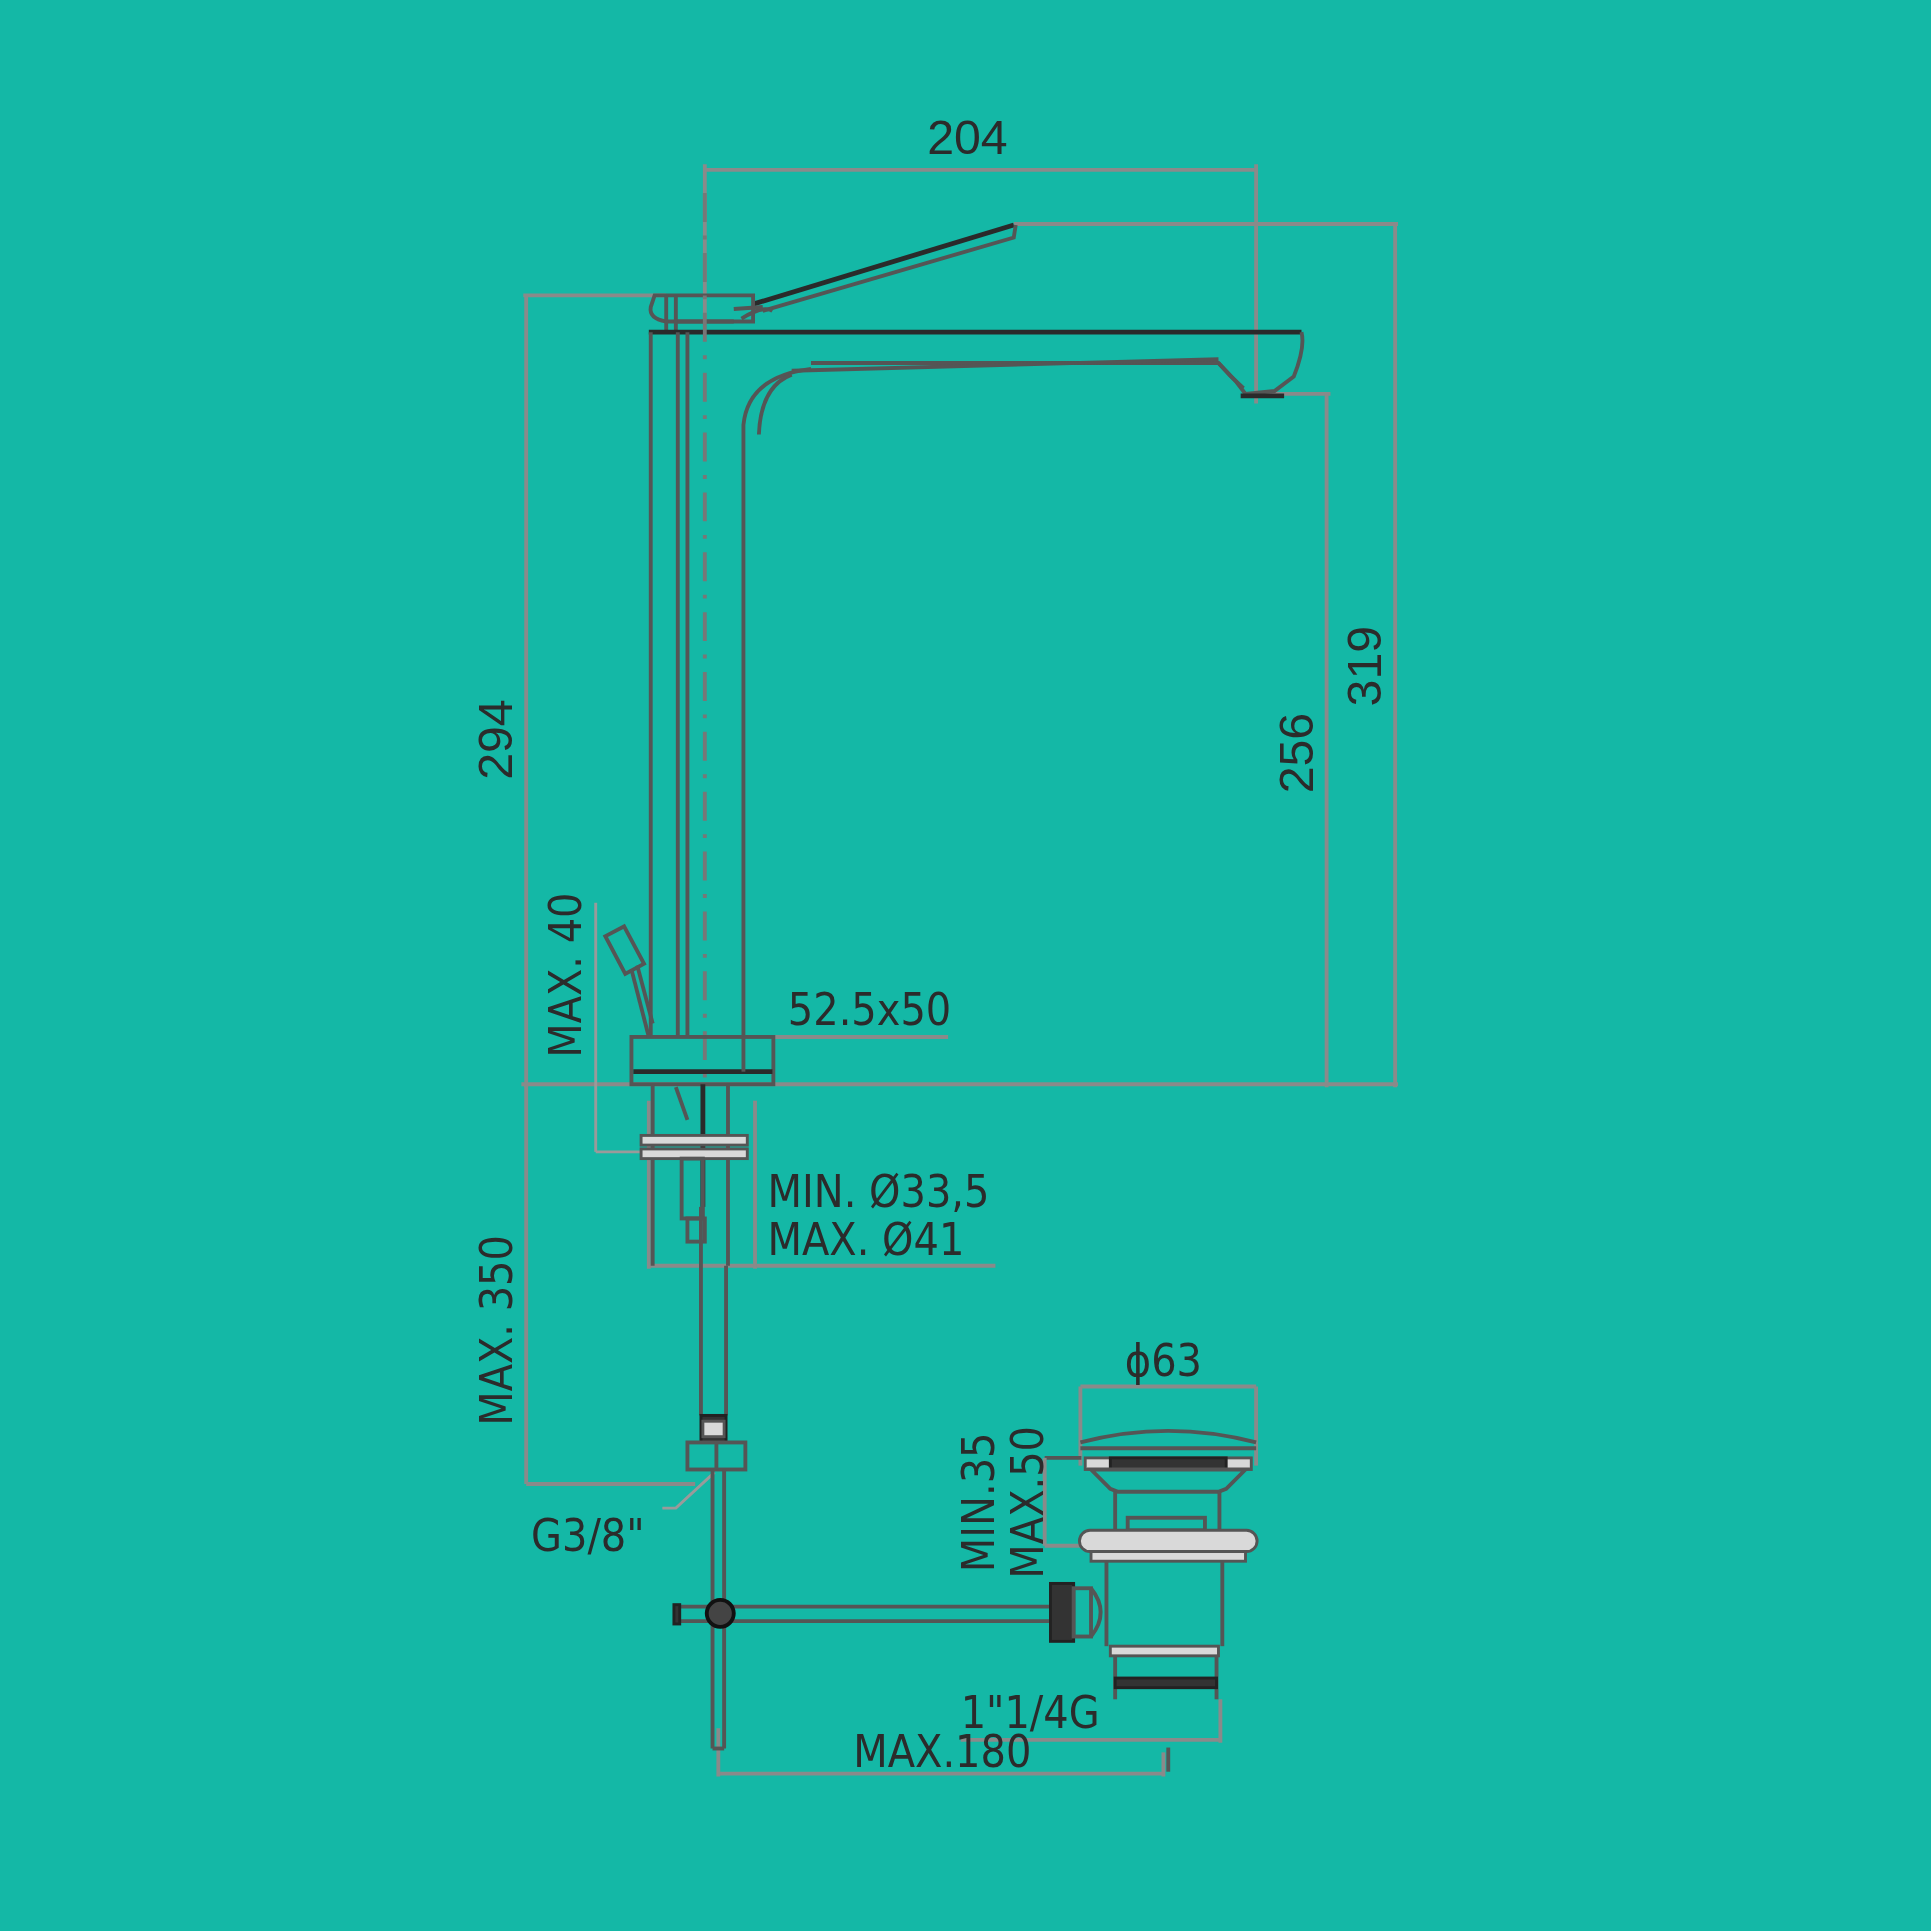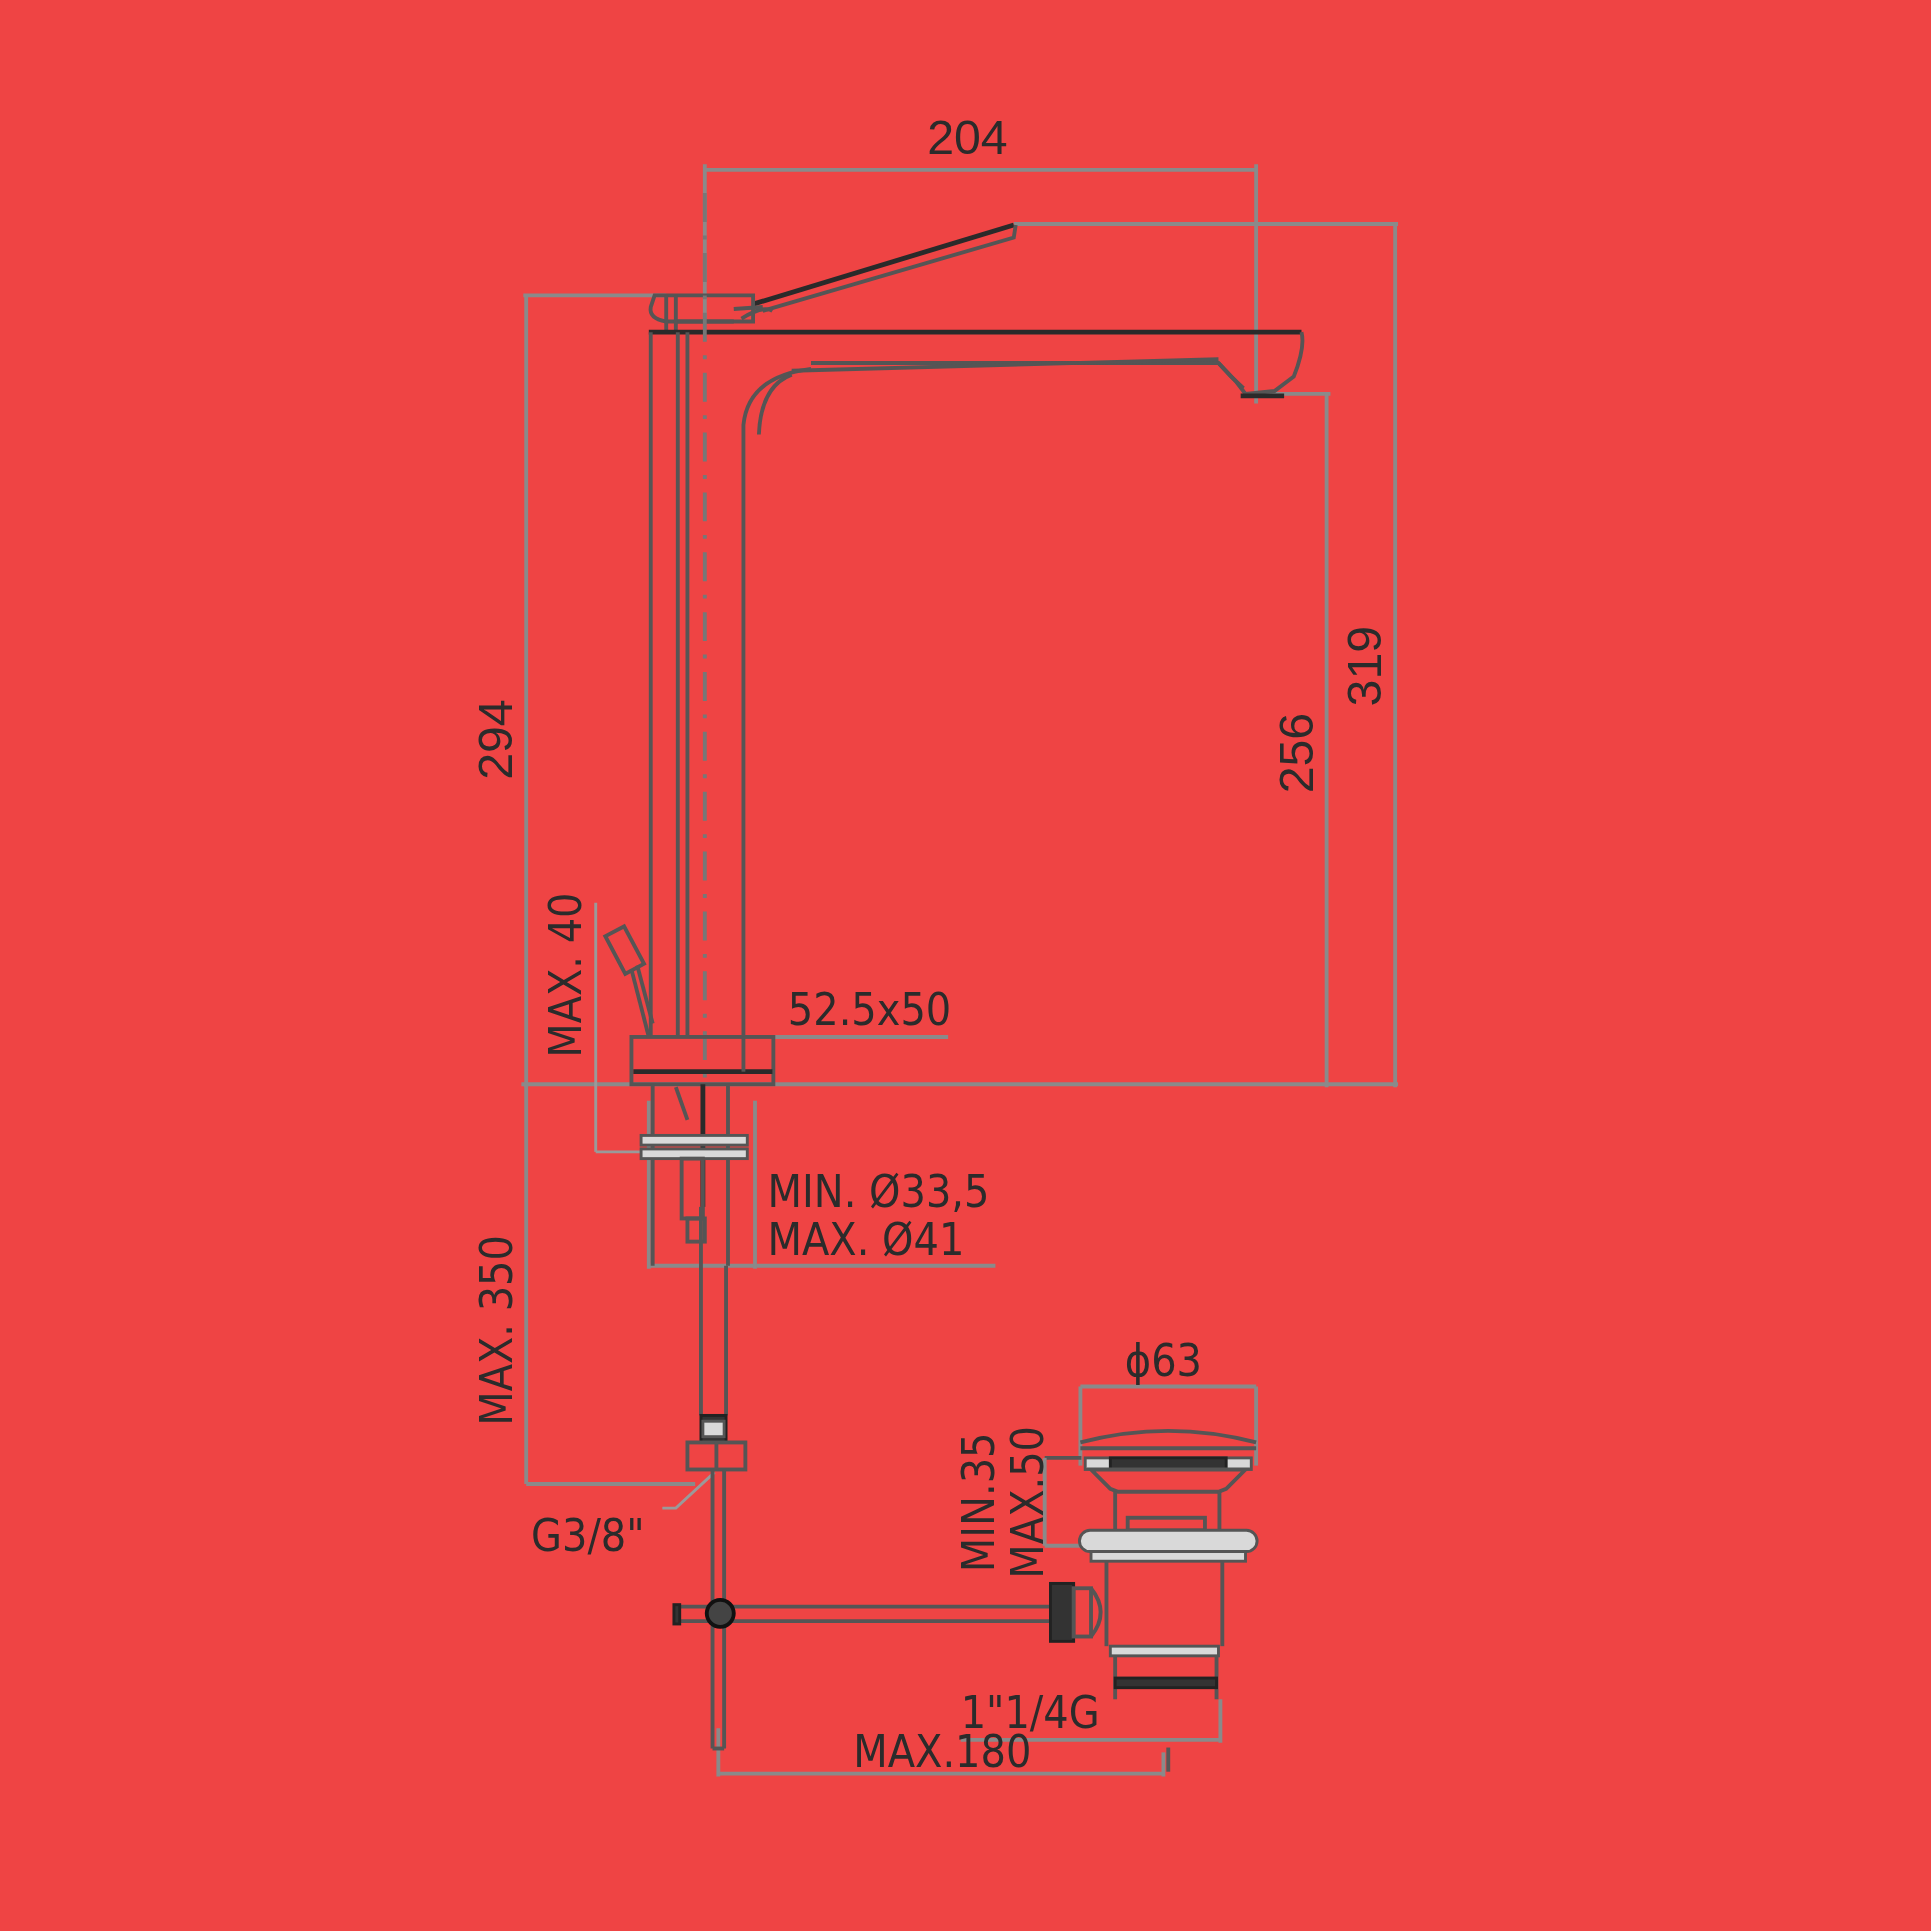--- a/index.html
+++ b/index.html
@@ -1,16 +1,16 @@
 <!DOCTYPE html>
 <html><head>
 <meta charset="utf-8">
 <style>
   html, body { margin: 0; padding: 0; background: #ffffff; }
-  #canvas { position: relative; width: 1931px; height: 1931px; background: #ef4444; overflow: hidden; }
+  #canvas { position: relative; width: 1931px; height: 1931px; background: #14b8a6; overflow: hidden; }
   svg { position: absolute; left: 0; top: 0; }
   .dim { stroke: #8a8a8a; stroke-width: 4; fill: none; }
   .dimthin { stroke: #9a9a9a; stroke-width: 3; fill: none; }
   .body { stroke: #555555; stroke-width: 4; fill: none; }
   .bodydark { stroke: #2a2a2a; stroke-width: 5; fill: none; }
   .fill-light { fill: #d9d9d9; stroke: #555; stroke-width: 3; }
   .fill-dark { fill: #333333; stroke: #222; stroke-width: 3; }
   .center { stroke: #777; stroke-width: 4; stroke-dasharray: 30 14 4 14; fill: none; }
   .label { font-family: "DejaVu Sans Condensed", "DejaVu Sans", sans-serif; font-size: 46px; fill: #2b2b2b; }
   .label-cond { font-family: "Liberation Sans Narrow", "Liberation Sans", sans-serif; font-size: 50px; fill: #2b2b2b; }

